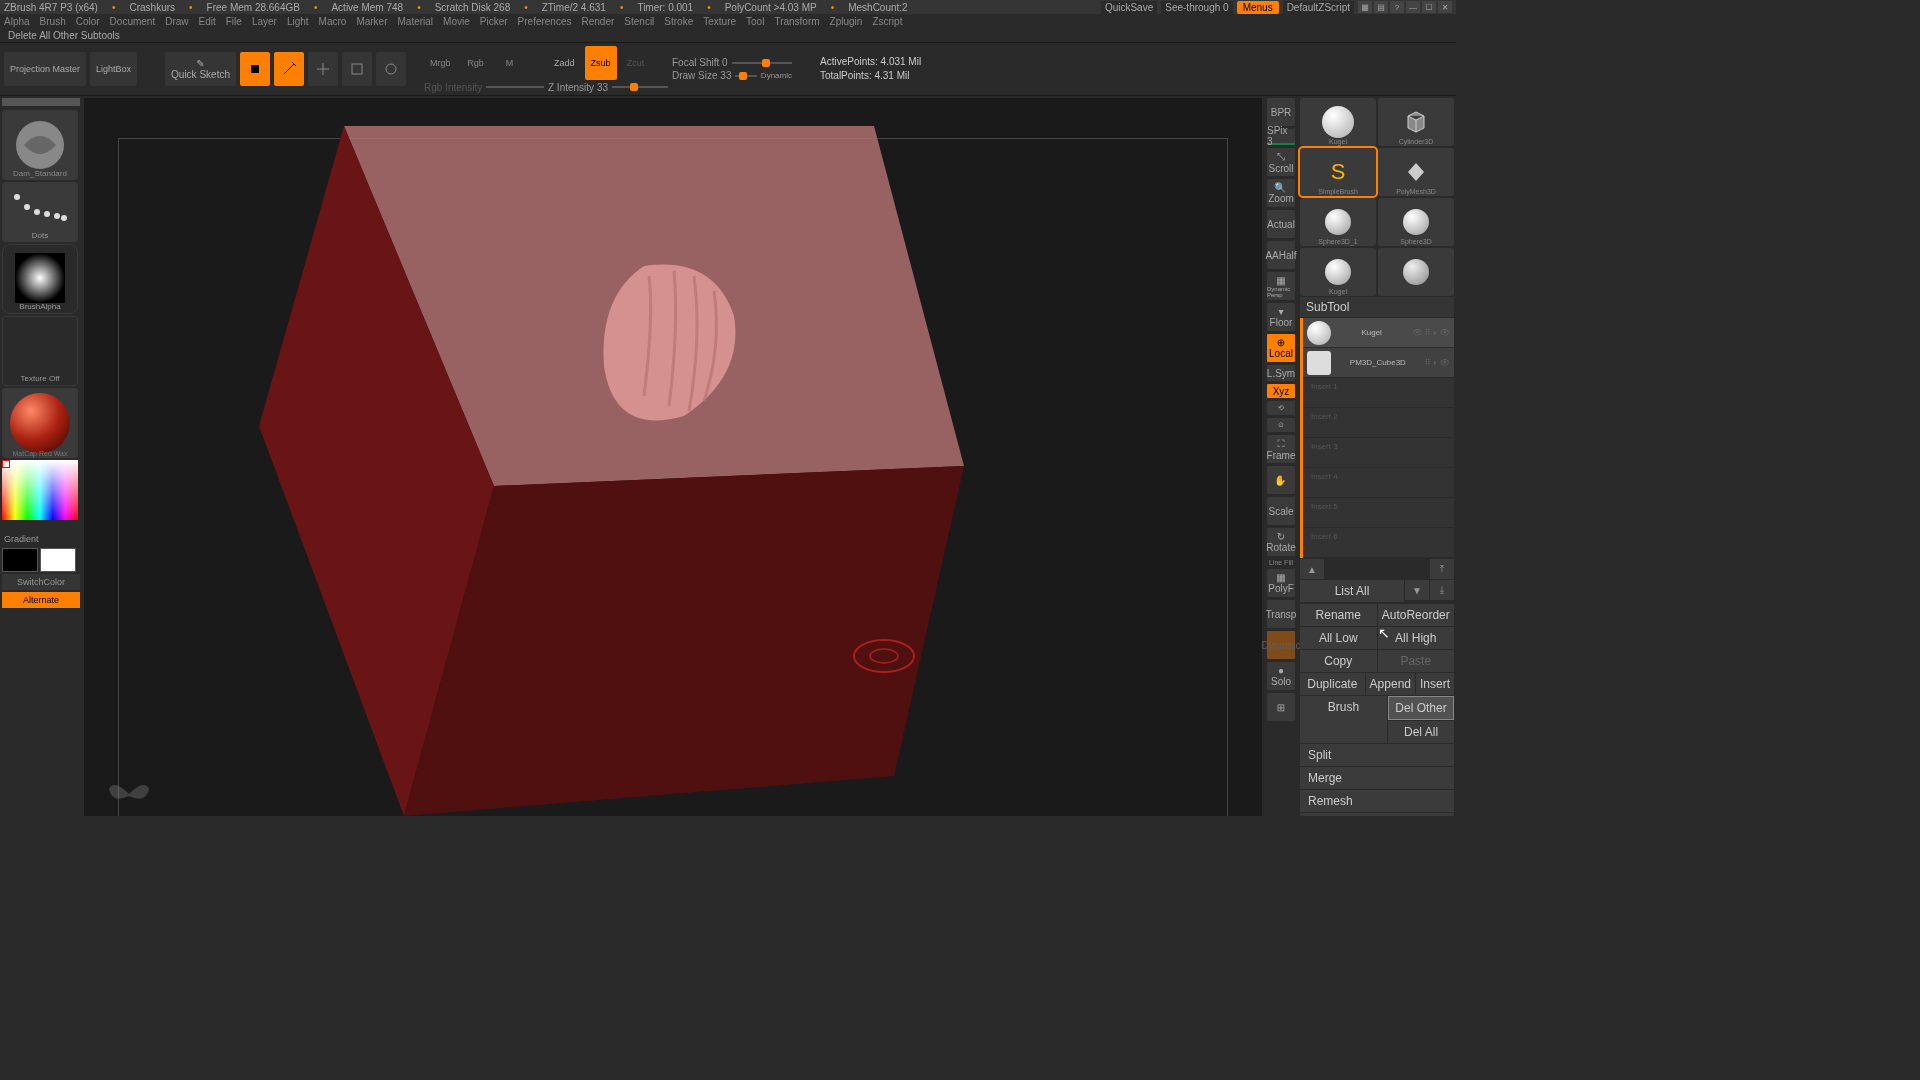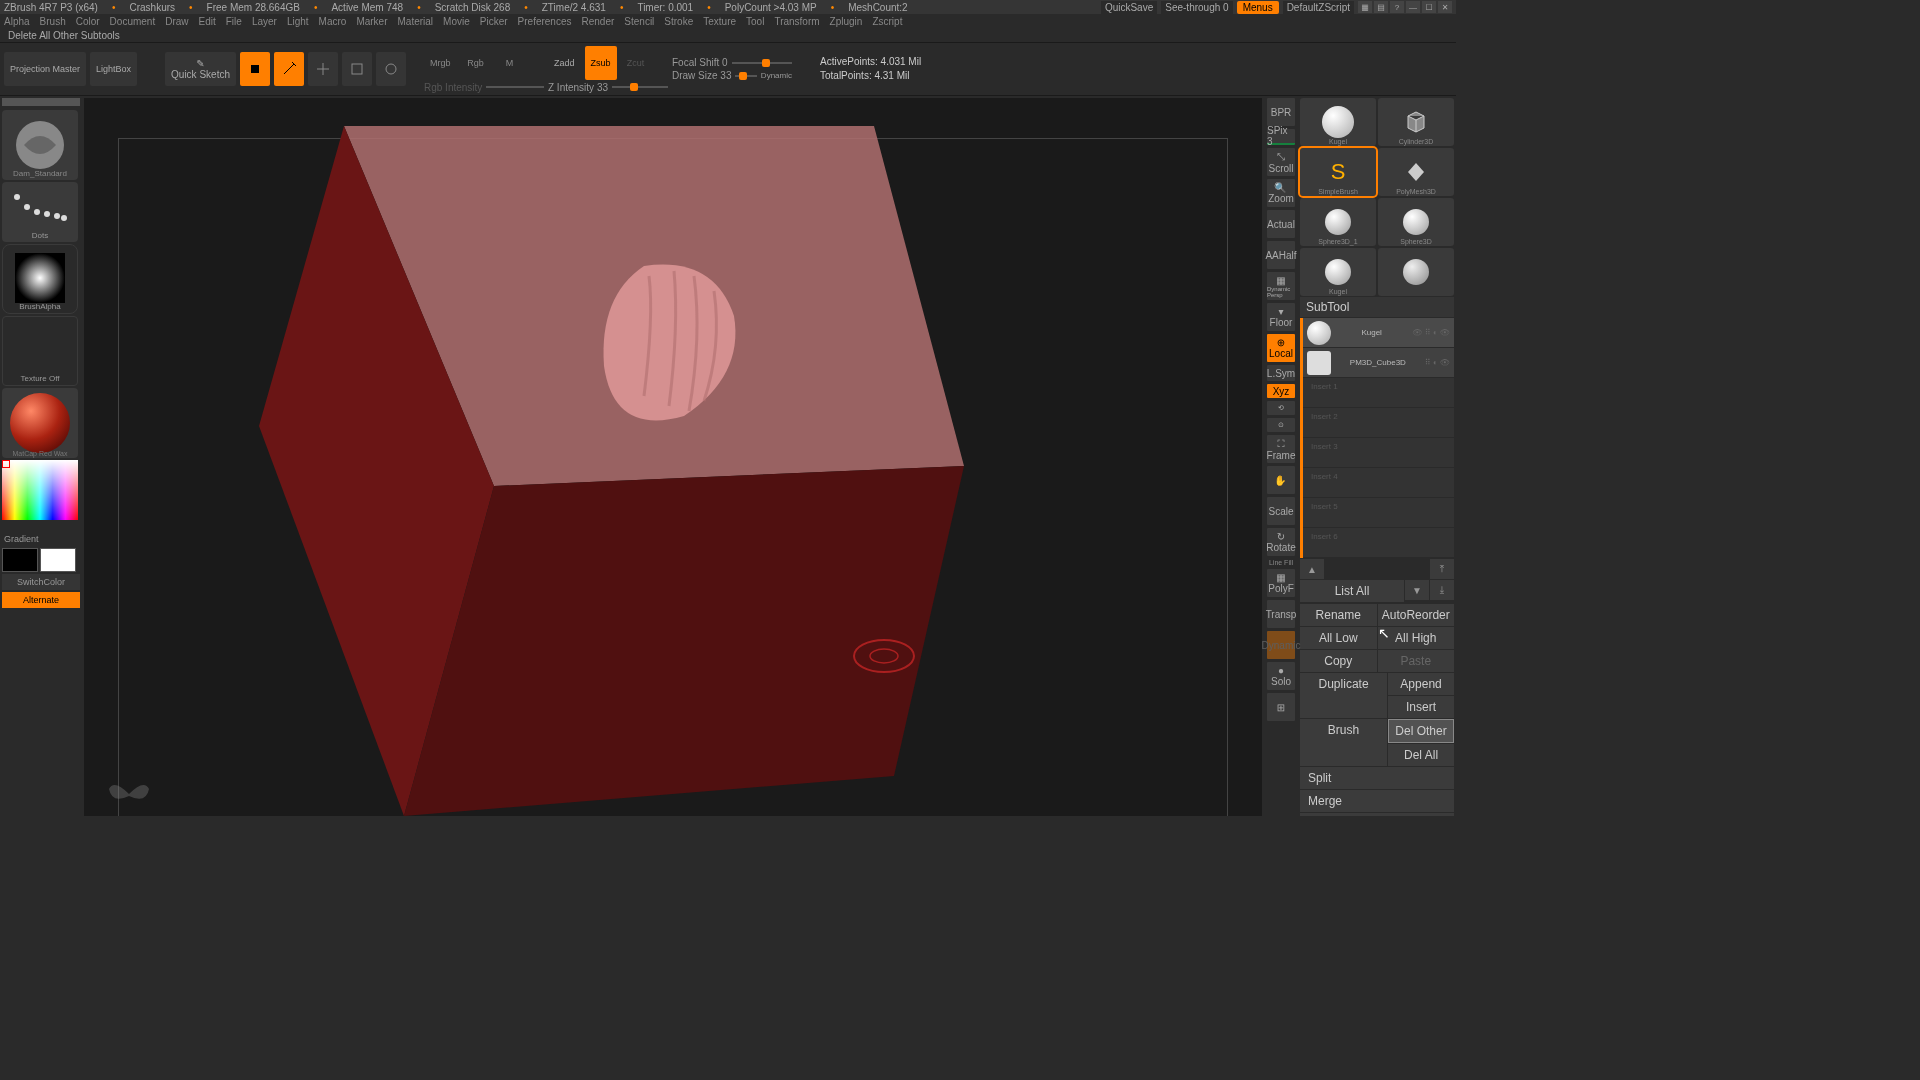--- a/index.html
+++ b/index.html
@@ -434,21 +434,21 @@
     <div class="panel-row">
         <div class="panel-btn">All Low</div>
         <div class="panel-btn">All High</div>
       </div>
     <div class="panel-row">
         <div class="panel-btn">Copy</div>
         <div class="panel-btn dim">Paste</div>
       </div>
     <div class="panel-row">
         <div class="panel-btn" style="flex:1.2">Duplicate</div>
-        <div style="flex:1;display:flex;flex-direction:column;gap:1px">
+        <div style="flex:1;display:flex;flex-direction:row;gap:1px">
           <div class="panel-btn">Append</div>
           <div class="panel-btn">Insert</div>
         </div>
       </div>
     <div class="panel-row">
         <div class="panel-btn" style="flex:1.2">Brush</div>
         <div style="flex:1;display:flex;flex-direction:column;gap:1px">
           <div class="panel-btn hl">Del Other</div>
           <div class="panel-btn">Del All</div>
         </div>

